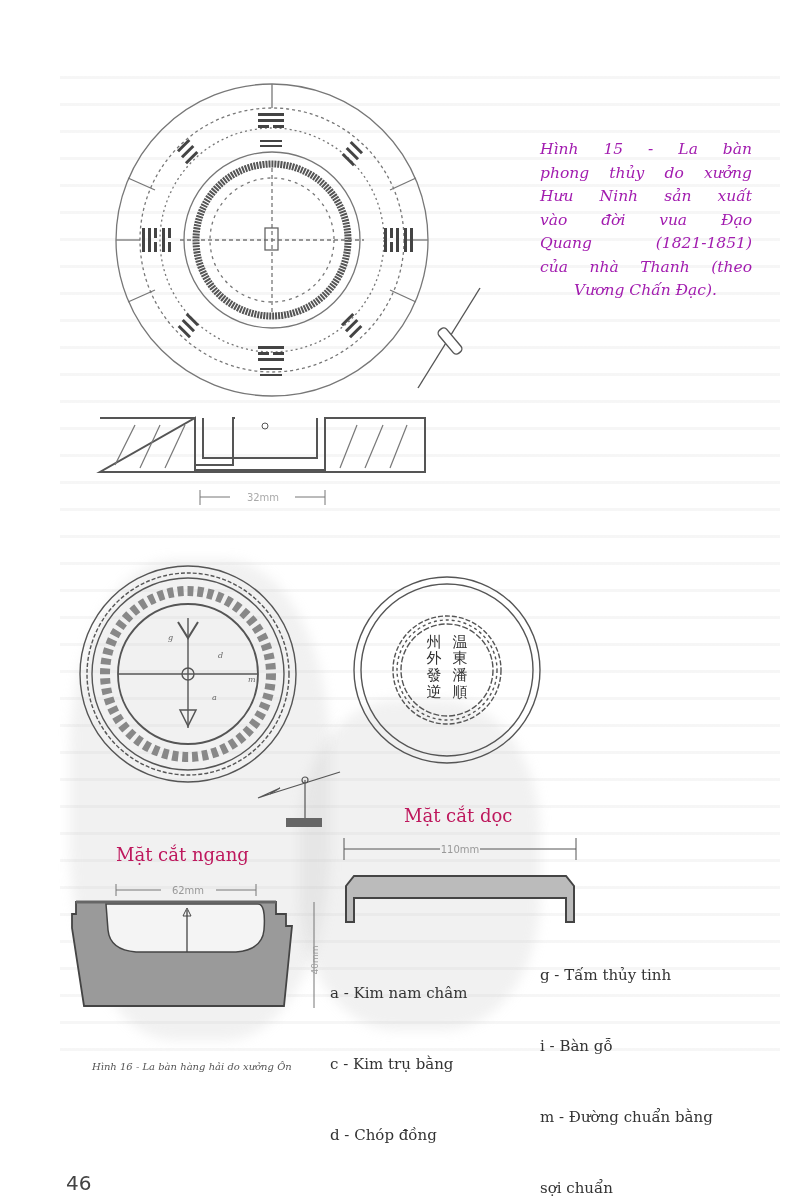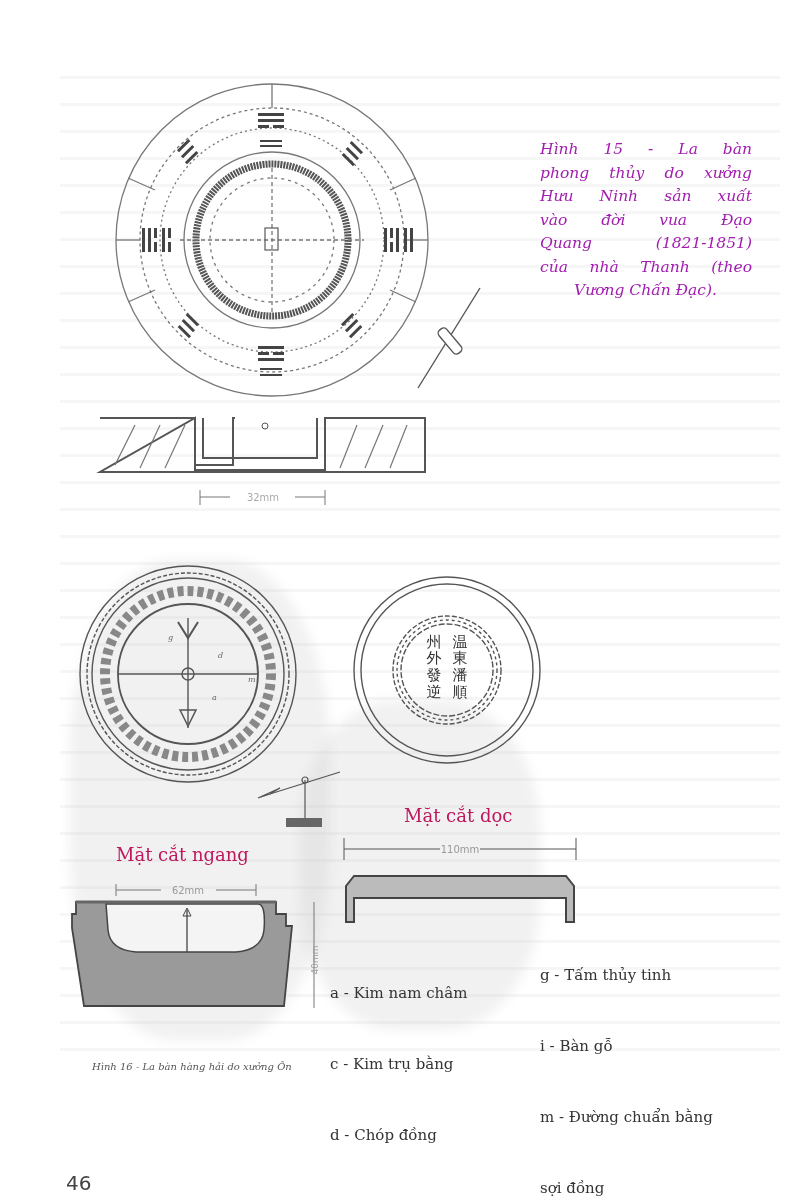--- a/index.html
+++ b/index.html
@@ -237,20 +237,20 @@
 
 <div class="legend" style="left:330px;top:934px;">
   <div>a - Kim nam châm</div>
   <div>c - Kim trụ bằng</div>
   <div>d - Chóp đồng</div>
 </div>
 <div class="legend" style="left:540px;top:916px;">
   <div>g - Tấm thủy tinh</div>
   <div>i - Bàn gỗ</div>
   <div>m - Đường chuẩn bằng</div>
-  <div>sợi đồng</div>
+  <div>sợi chuẩn</div>
 </div>
 
 <div class="fig16-caption">
   <div>Hình 16 - La bàn hàng hải do xưởng Ôn</div>
 </div>
 
 <div class="page-number">46</div>
 
 </body></html>

